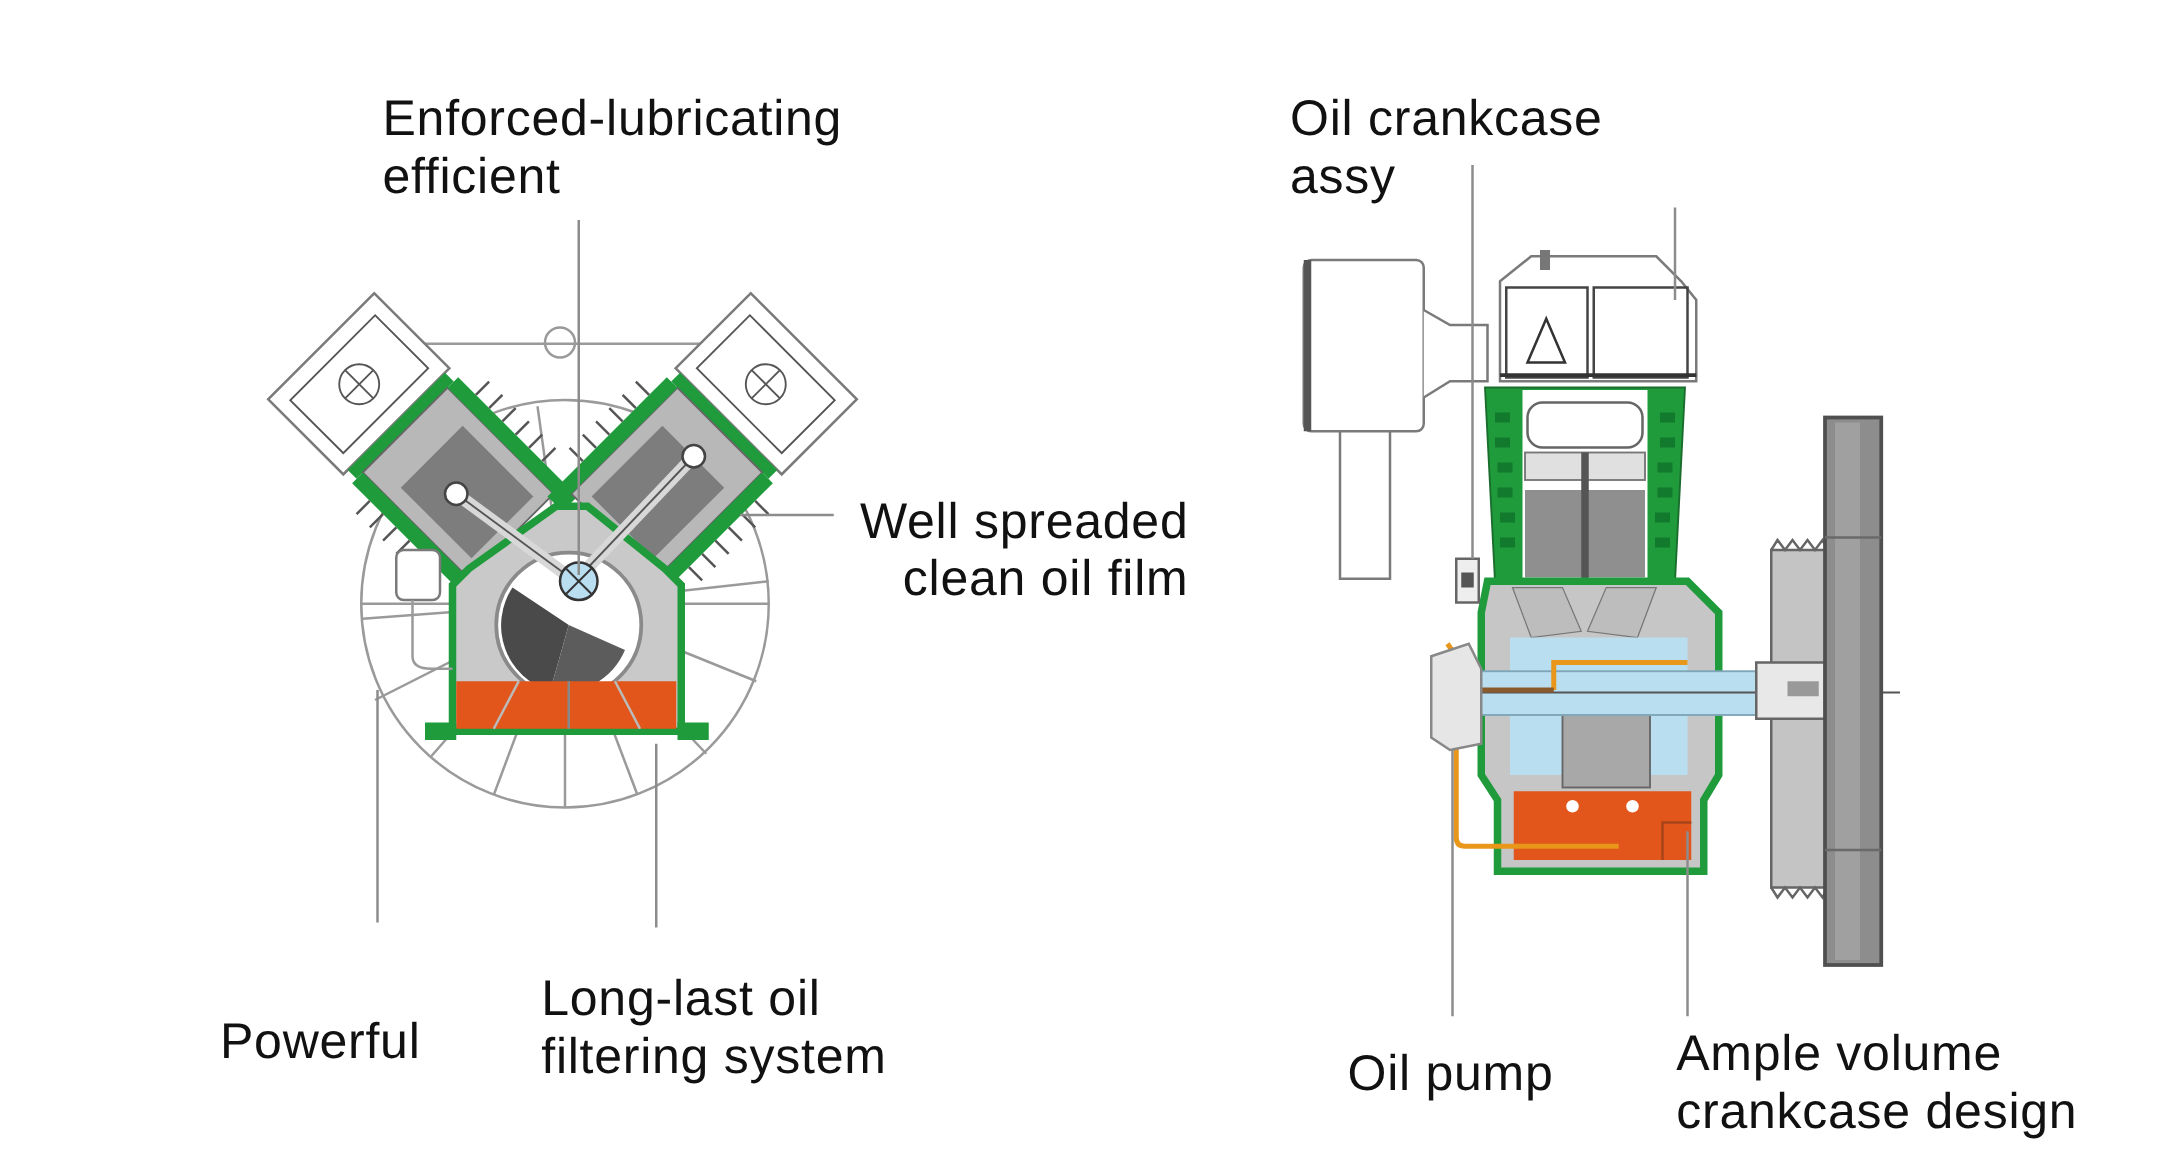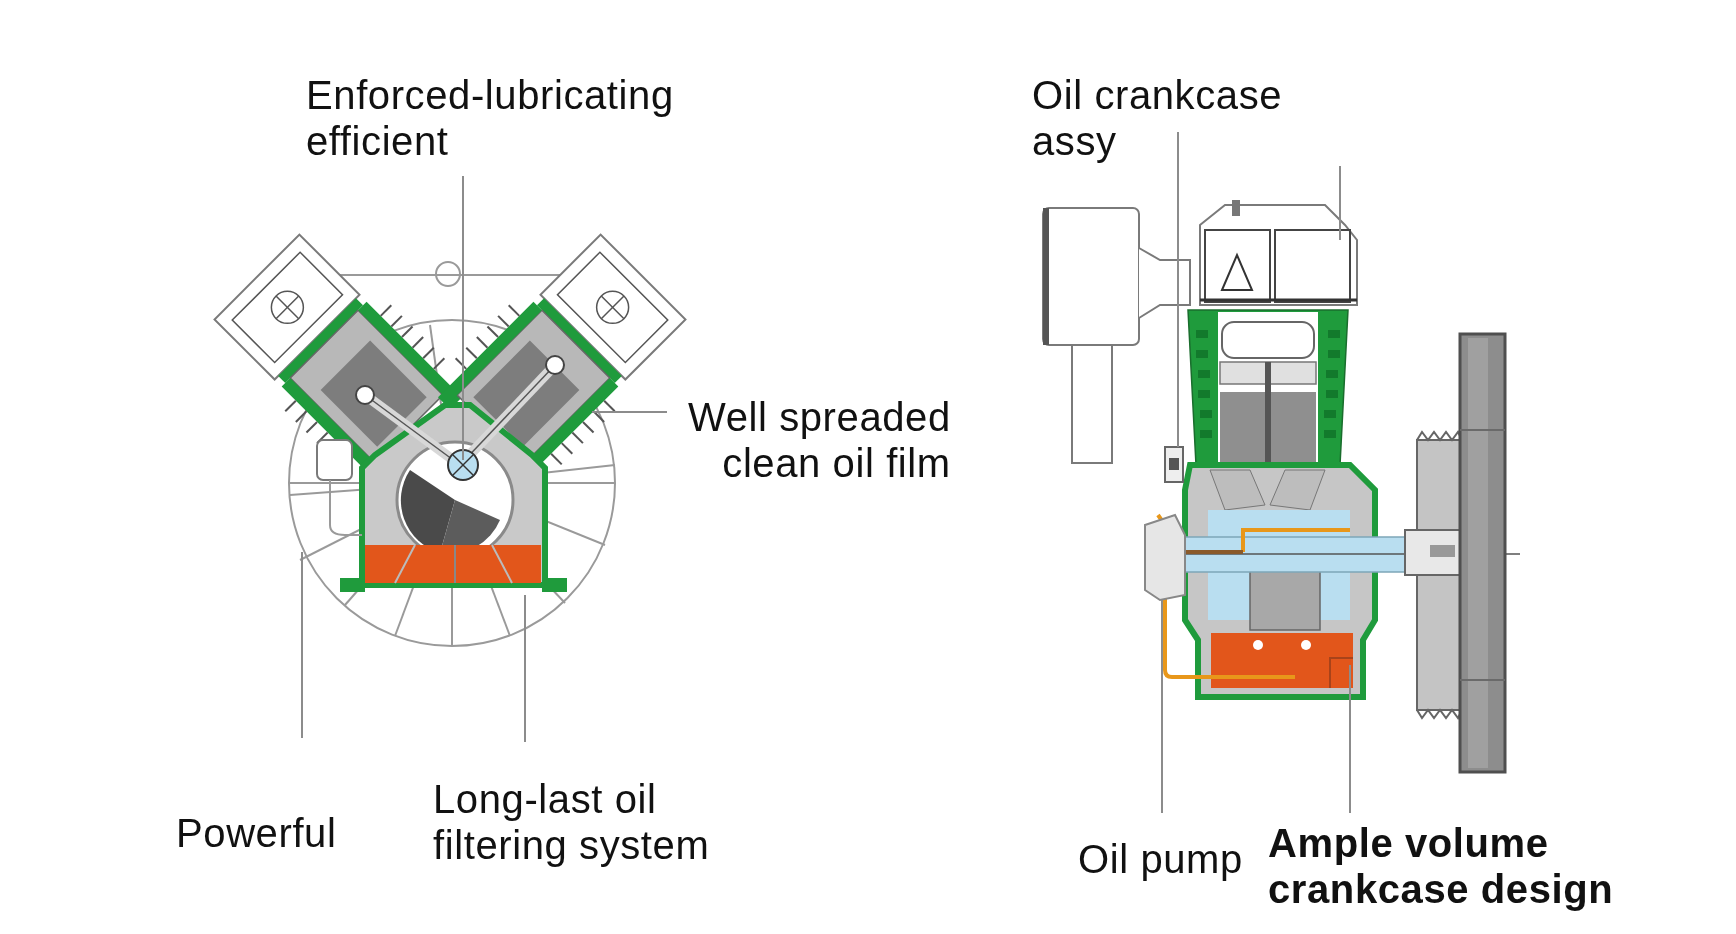--- a/index.html
+++ b/index.html
@@ -237,16 +237,16 @@
   <span>assy</span>
 </div>
 
 <div class="label" style="left:1298px; top:72px;">
 </div>
 
 <div class="label" style="left:1078px; top:836px;">
   <span>Oil pump</span>
 </div>
 
-<div class="label" style="left:1268px; top:820px;font-weight:bold;">
+<div class="label" style="left:1341px; top:820px;">
   <span>Ample volume</span>
   <span>crankcase design</span>
 </div>
 
 </body></html>

